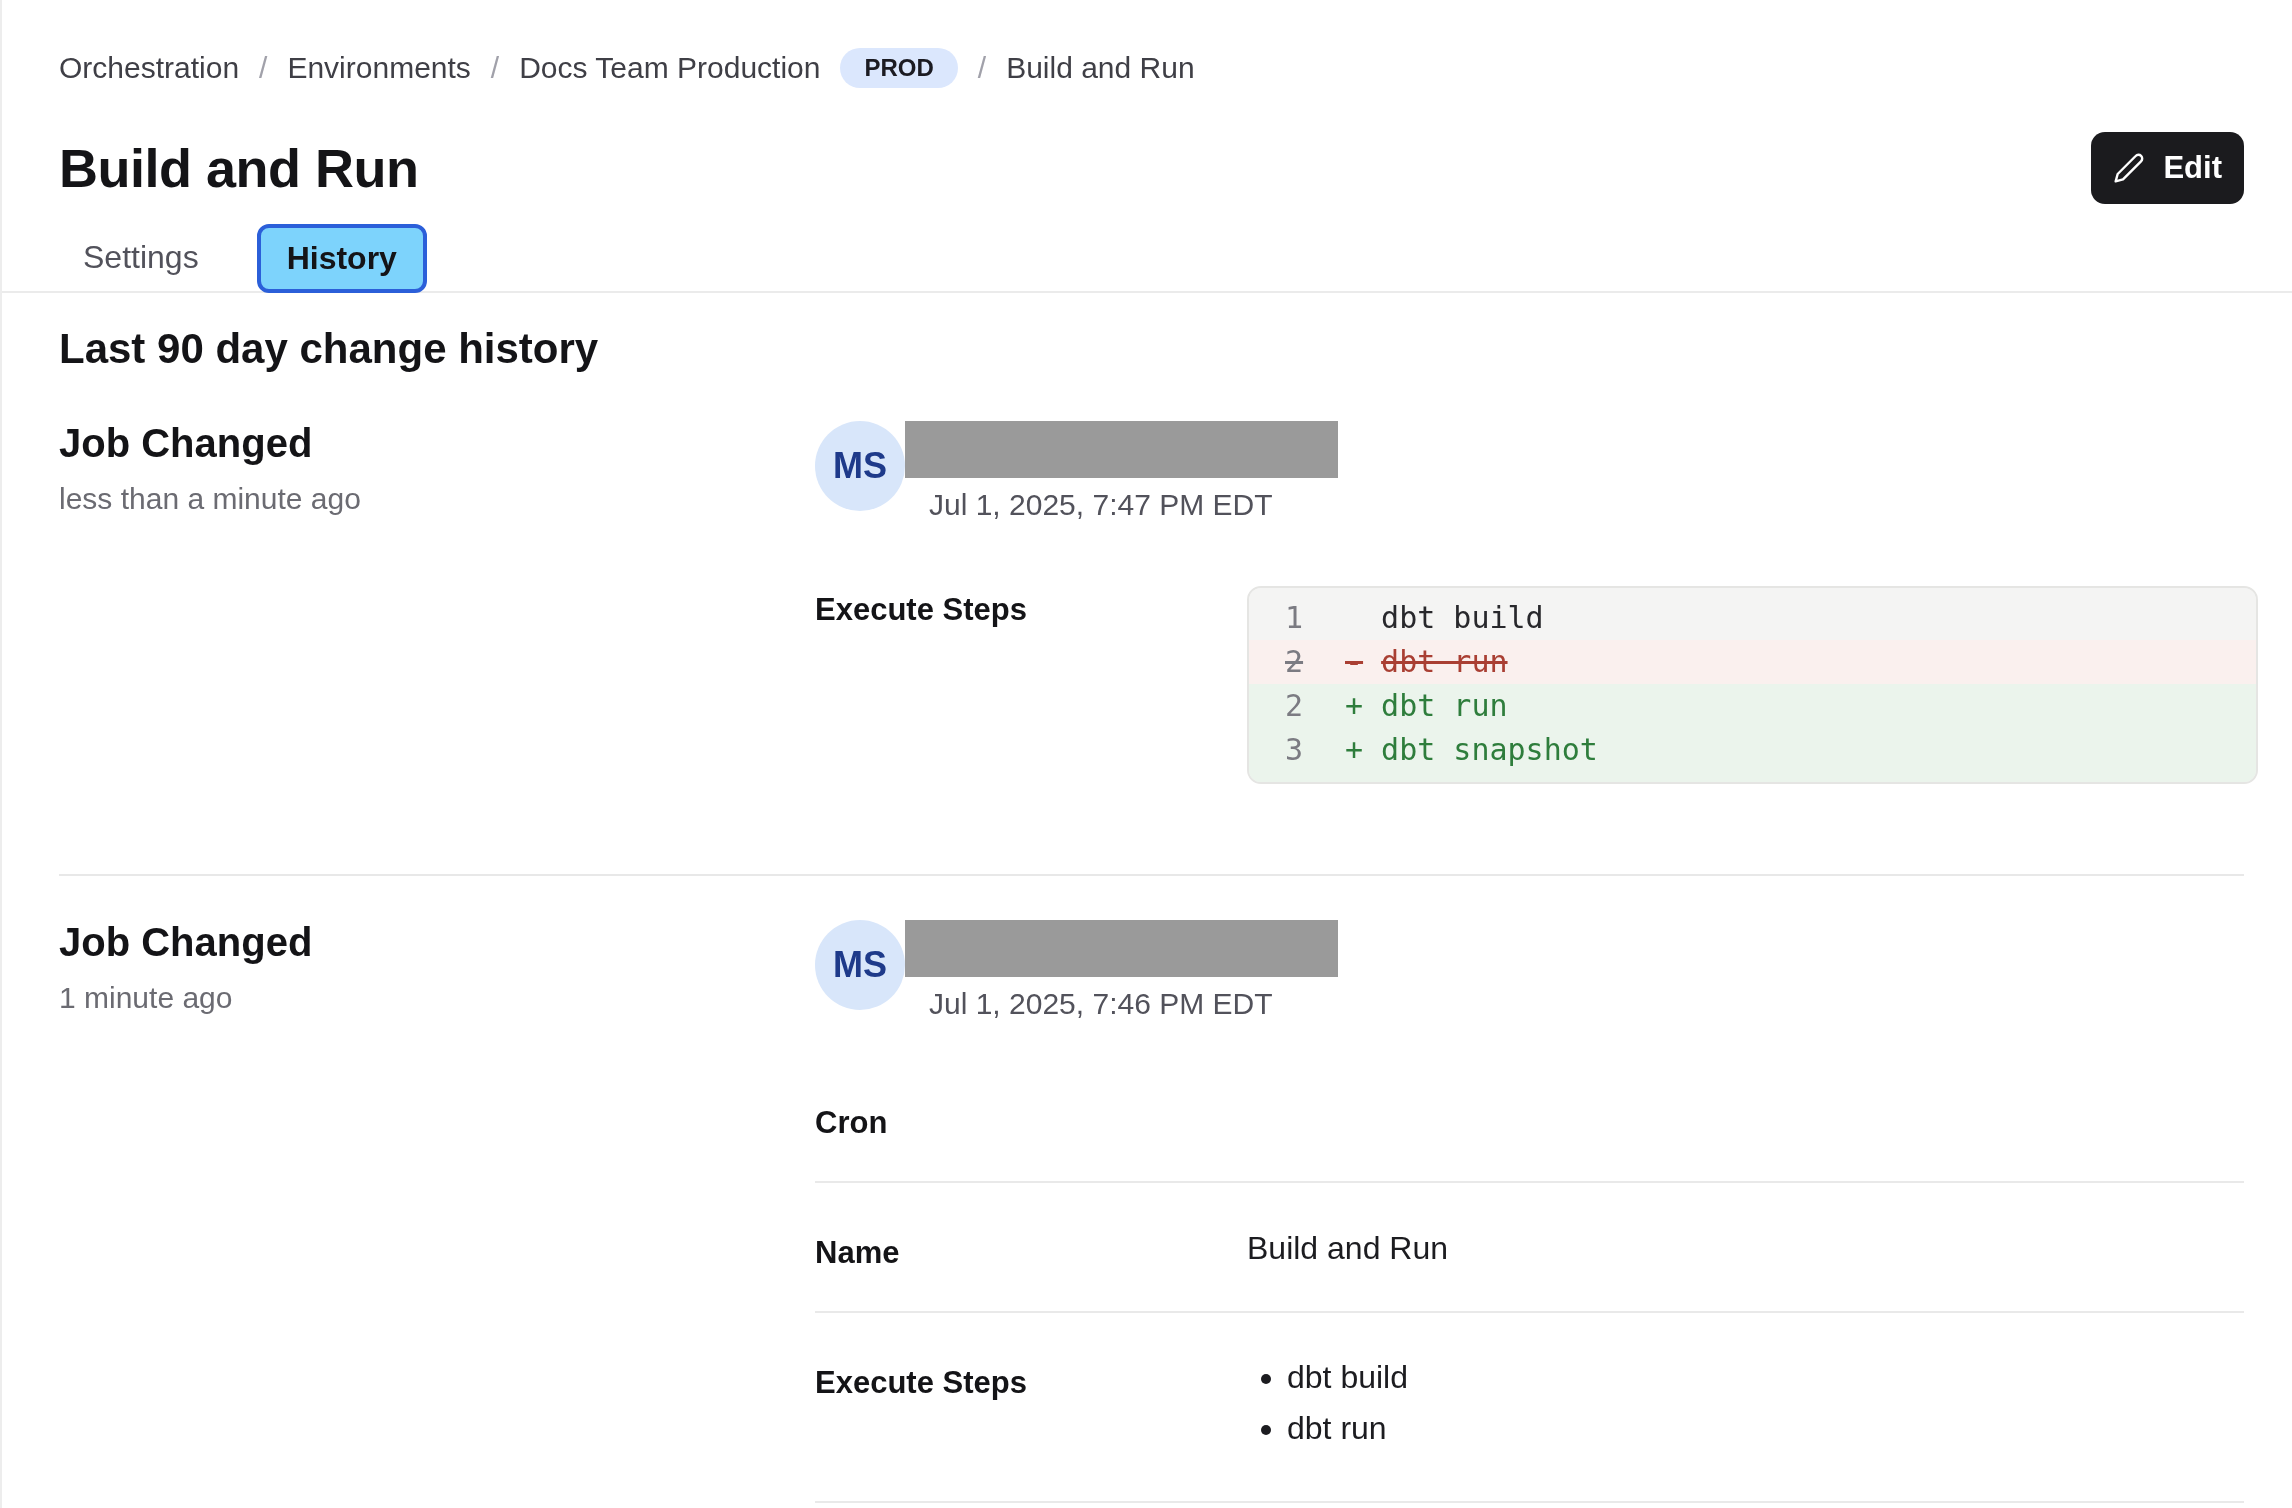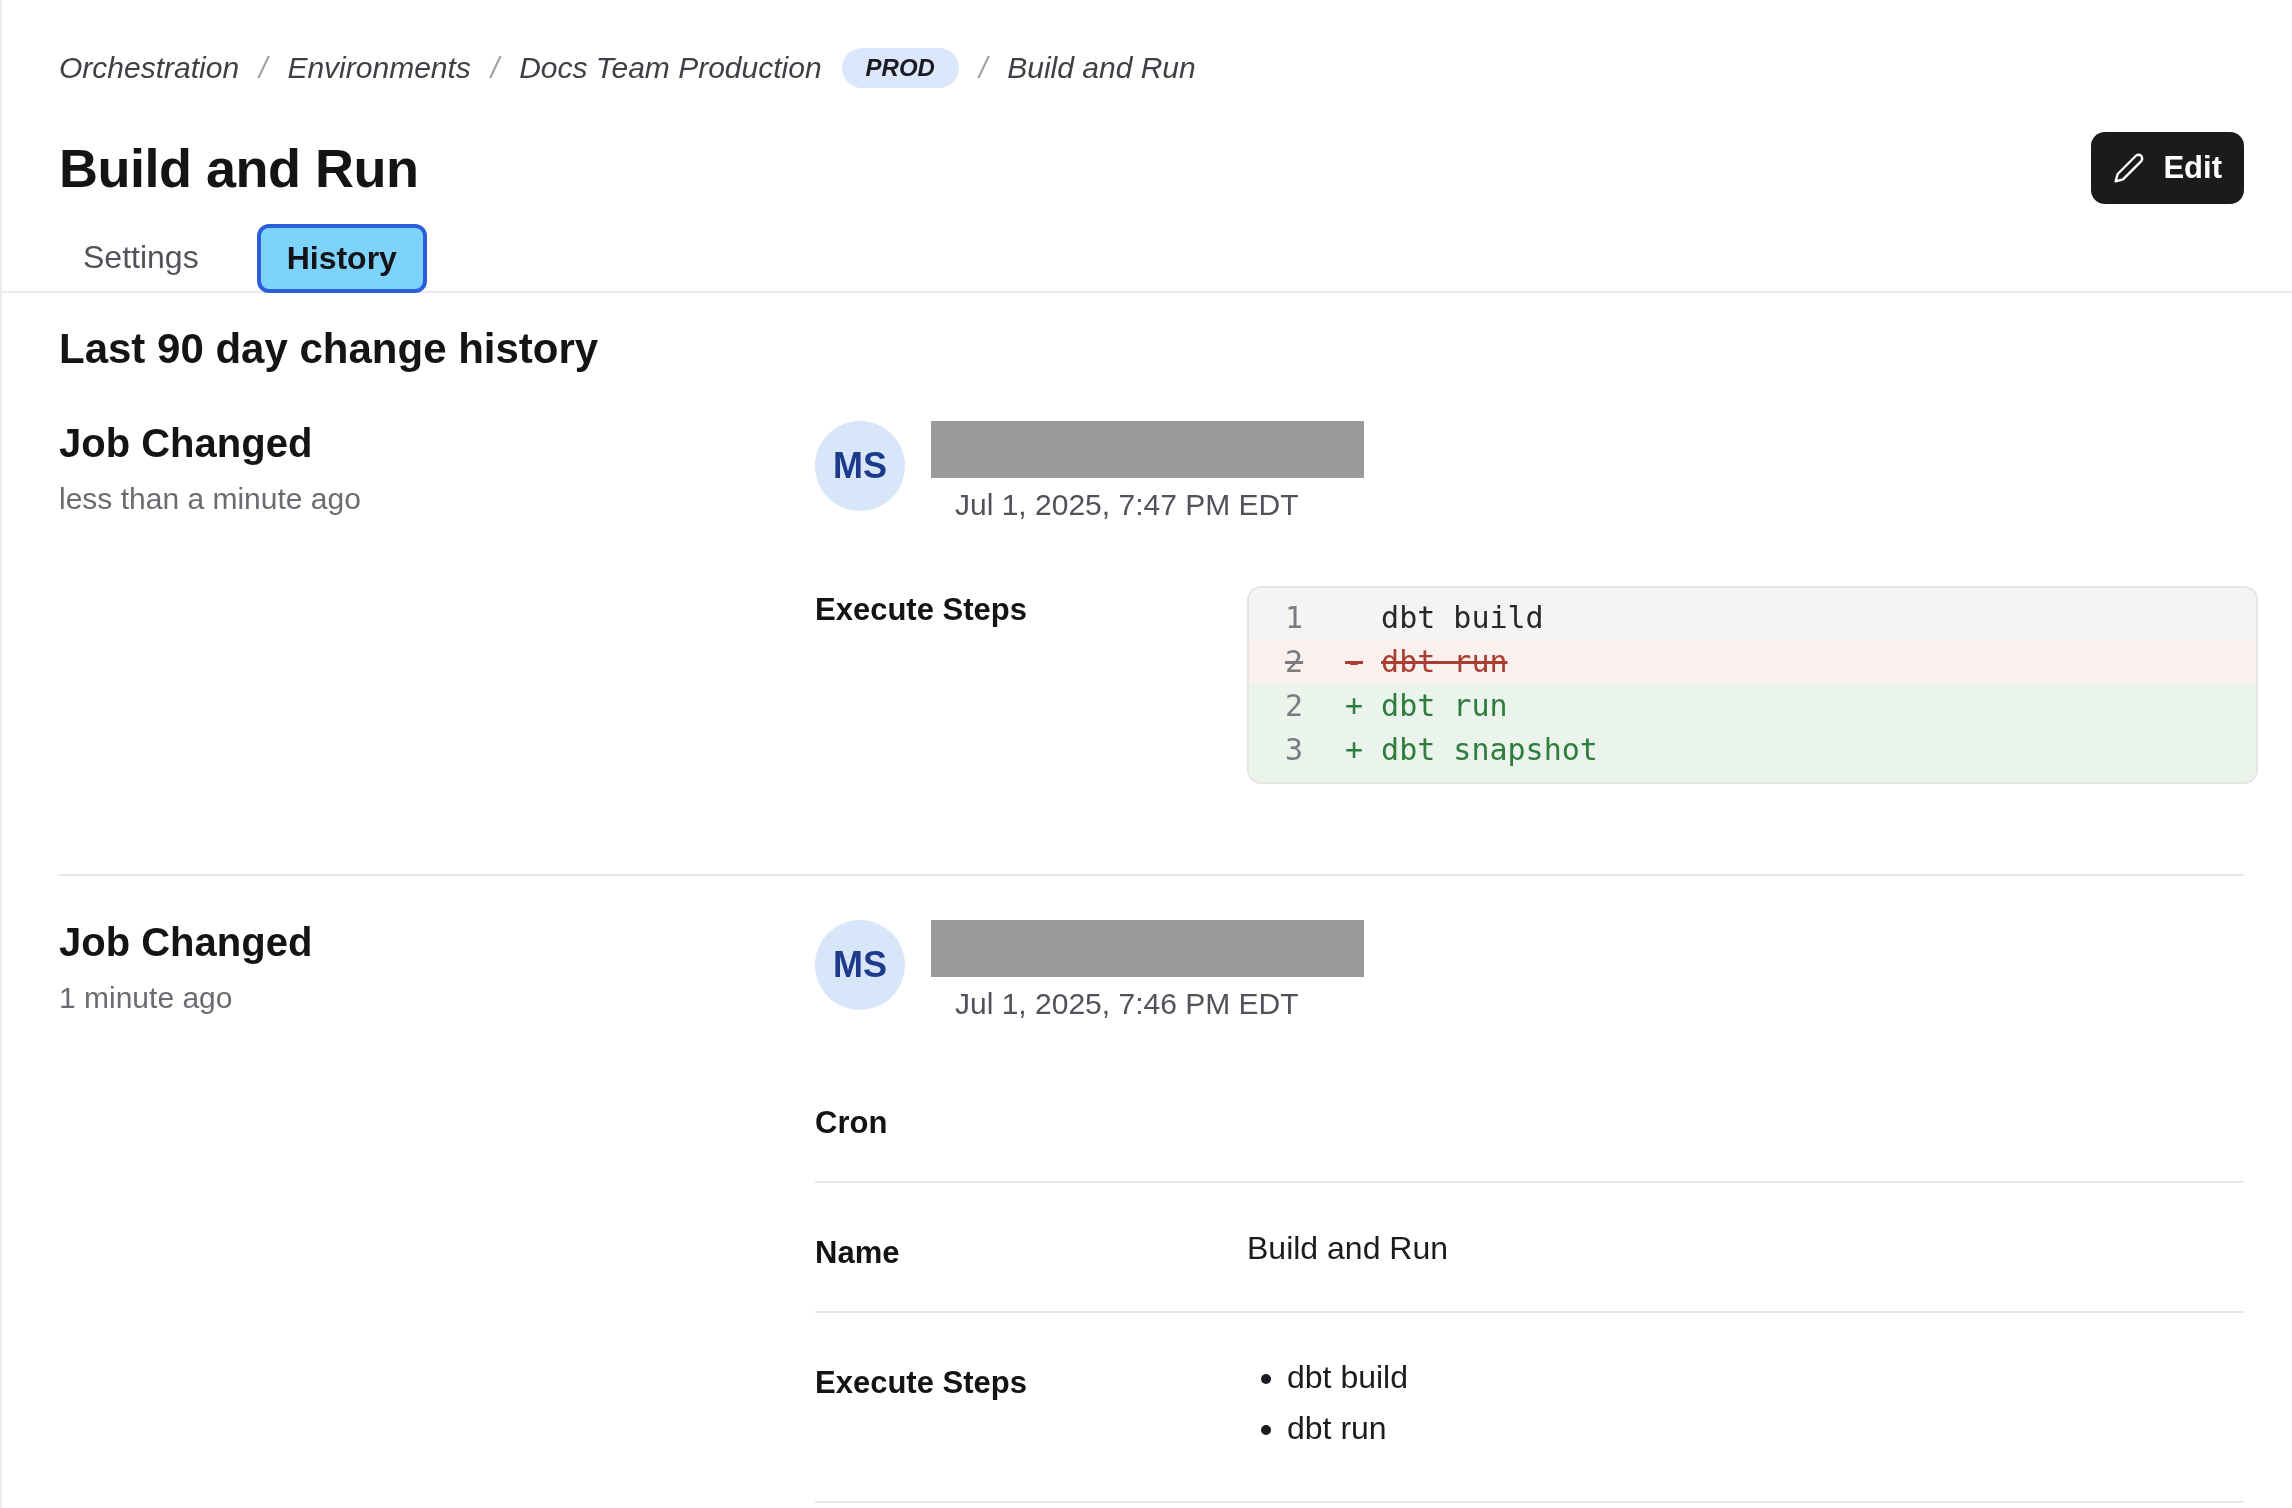--- a/index.html
+++ b/index.html
@@ -5,21 +5,21 @@
   * { margin:0; padding:0; box-sizing:border-box; }
   html,body { background:#ffffff; }
   body {
     width:2292px; height:1508px; overflow:hidden; position:relative;
     font-family:"Liberation Sans", sans-serif; color:#18181b;
     border-left:2px solid #ededed;
   }
   .page { padding:48px 48px 0 57px; }
 
   
-  .breadcrumb { display:flex; align-items:center; gap:20px; font-size:30px; color:#3f3f46;font-style:italic; }
+  .breadcrumb { display:flex; align-items:center; gap:20px; font-size:30px; color:#3f3f46; }
   .crumb { cursor:pointer; }
   .crumb-sep { color:#a1a1aa; }
   .env-badge {
     background:#dbe7fd; color:#1b1b22; font-size:24px; font-weight:700;
     padding:8px 24px; border-radius:999px; line-height:1;
   }
 
   
   .title-row { display:flex; justify-content:space-between; align-items:center; margin-top:44px; }
   .page-title { font-size:54px; font-weight:700; letter-spacing:-0.5px; color:#141417; }
@@ -41,21 +41,21 @@
     border:4px solid #2b5fd9; border-radius:12px; padding:12px 26px; margin-bottom:-2px;
   }
 
   
   .section-heading { margin-top:32px; font-size:42px; font-weight:700; color:#141417; }
 
   .entry { display:grid; grid-template-columns:756px 1fr; align-items:start; margin-top:48px; }
   .event-name { font-size:40px; font-weight:700; color:#141417; }
   .event-time { margin-top:16px; font-size:30px; color:#6b6b72; }
 
-  .entry-header { display:flex; align-items:flex-start; gap:26px; }
+  .entry-header { display:flex; align-items:flex-start; }
   .avatar {
     width:90px; height:90px; border-radius:50%; background:#d8e6fa;
     display:flex; align-items:center; justify-content:center;
     color:#1e3a8a; font-size:36px; font-weight:600; flex:none;
   }
   .author-block { padding-top:0; }
   .redaction-bar { width:433px; height:57px; background:#9a9a9a; }
   .timestamp { margin-top:10px; margin-left:24px; font-size:30px; color:#52525b; }
 
   .changes-1 { margin-top:64px; }

